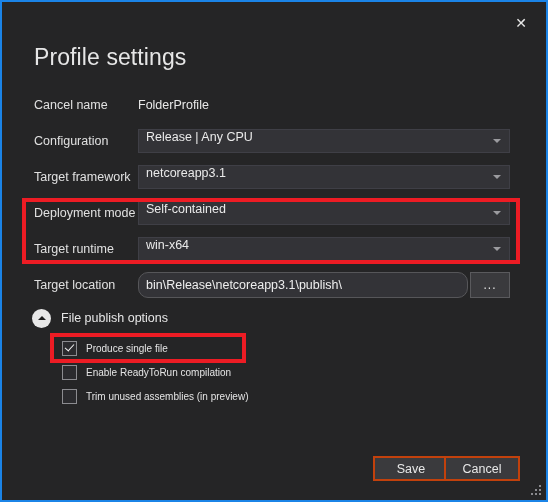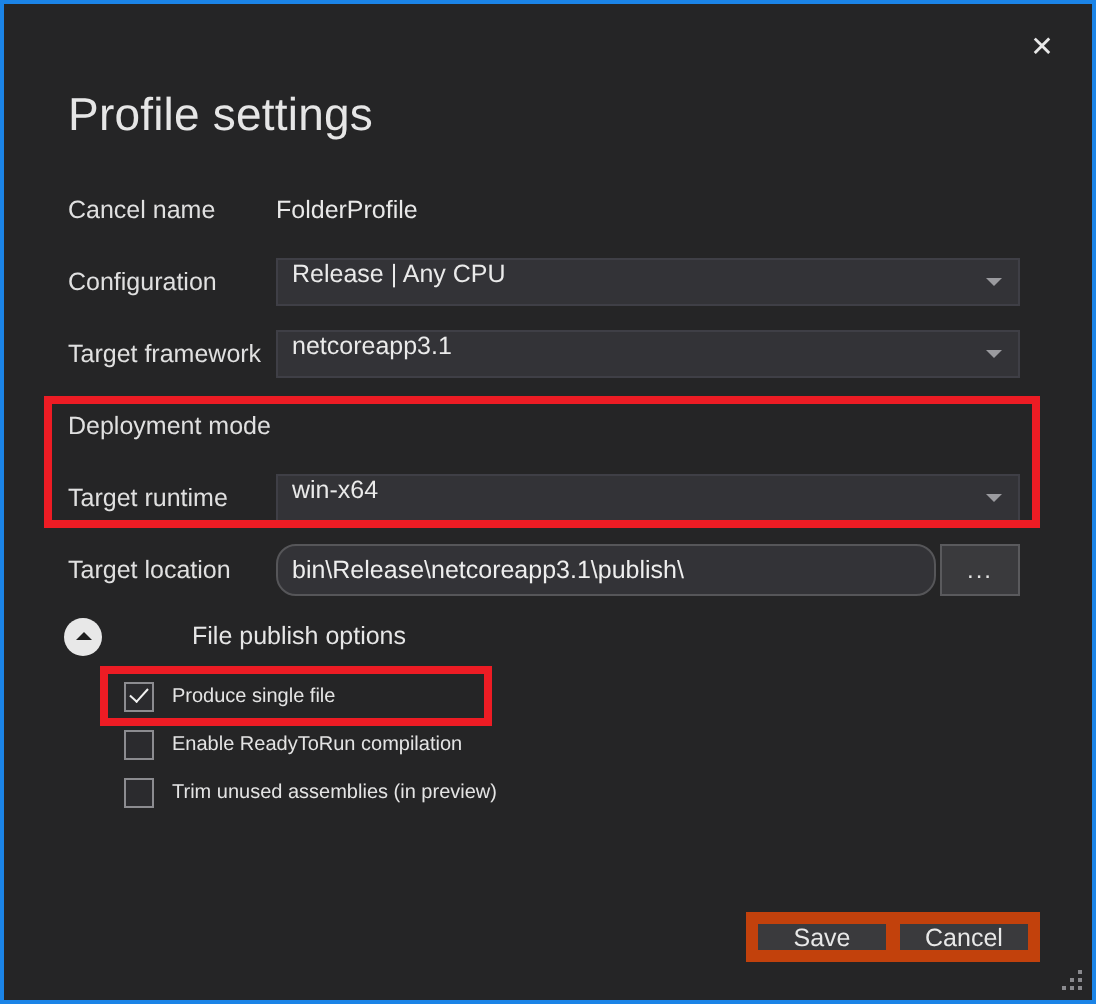--- a/index.html
+++ b/index.html
@@ -145,21 +145,20 @@
 
   
   #expander {
     position: absolute;
     left: 30px;
     top: 305px;
     height: 22px;
     display: flex;
     align-items: center;
     cursor: default;
-    gap: 35px;
   }
   #expander-circle {
     width: 19px;
     height: 19px;
     border-radius: 50%;
     background: #e8e8e8;
     display: flex;
     align-items: center;
     justify-content: center;
     flex: 0 0 19px;
@@ -214,21 +213,21 @@
   }
 
   
   .footer-btn {
     position: absolute;
     top: 454px;
     width: 76px;
     height: 25px;
     box-sizing: border-box;
     background: #3a3a3d;
-    border: 6px solid #c2410c;
+    border: 2px solid #c2410c;
     color: #e8e8e8;
     font-size: 12.5px;
     display: flex;
     align-items: center;
     justify-content: center;
     cursor: default;
   }
   #save-btn   { left: 371px; }
   #cancel-btn { left: 442px; text-align: center; }
 
@@ -282,20 +281,24 @@
   <div class="row" style="top:162px; width:476px;">
     <div class="row-label">Target framework</div>
     <div class="combo" style="width:372px;">
       <span class="combo-text">netcoreapp3.1</span>
       <span class="combo-arrow"></span>
     </div>
   </div>
 
   <div class="row" style="top:198px; width:476px;">
     <div class="row-label">Deployment mode</div>
+    <div class="combo" style="width:372px;">
+      <span class="combo-text">Self-contained</span>
+      <span class="combo-arrow"></span>
+    </div>
   </div>
 
   <div class="row" style="top:234px; width:476px;">
     <div class="row-label">Target runtime</div>
     <div class="combo" style="width:372px;">
       <span class="combo-text">win-x64</span>
       <span class="combo-arrow"></span>
     </div>
   </div>
 

